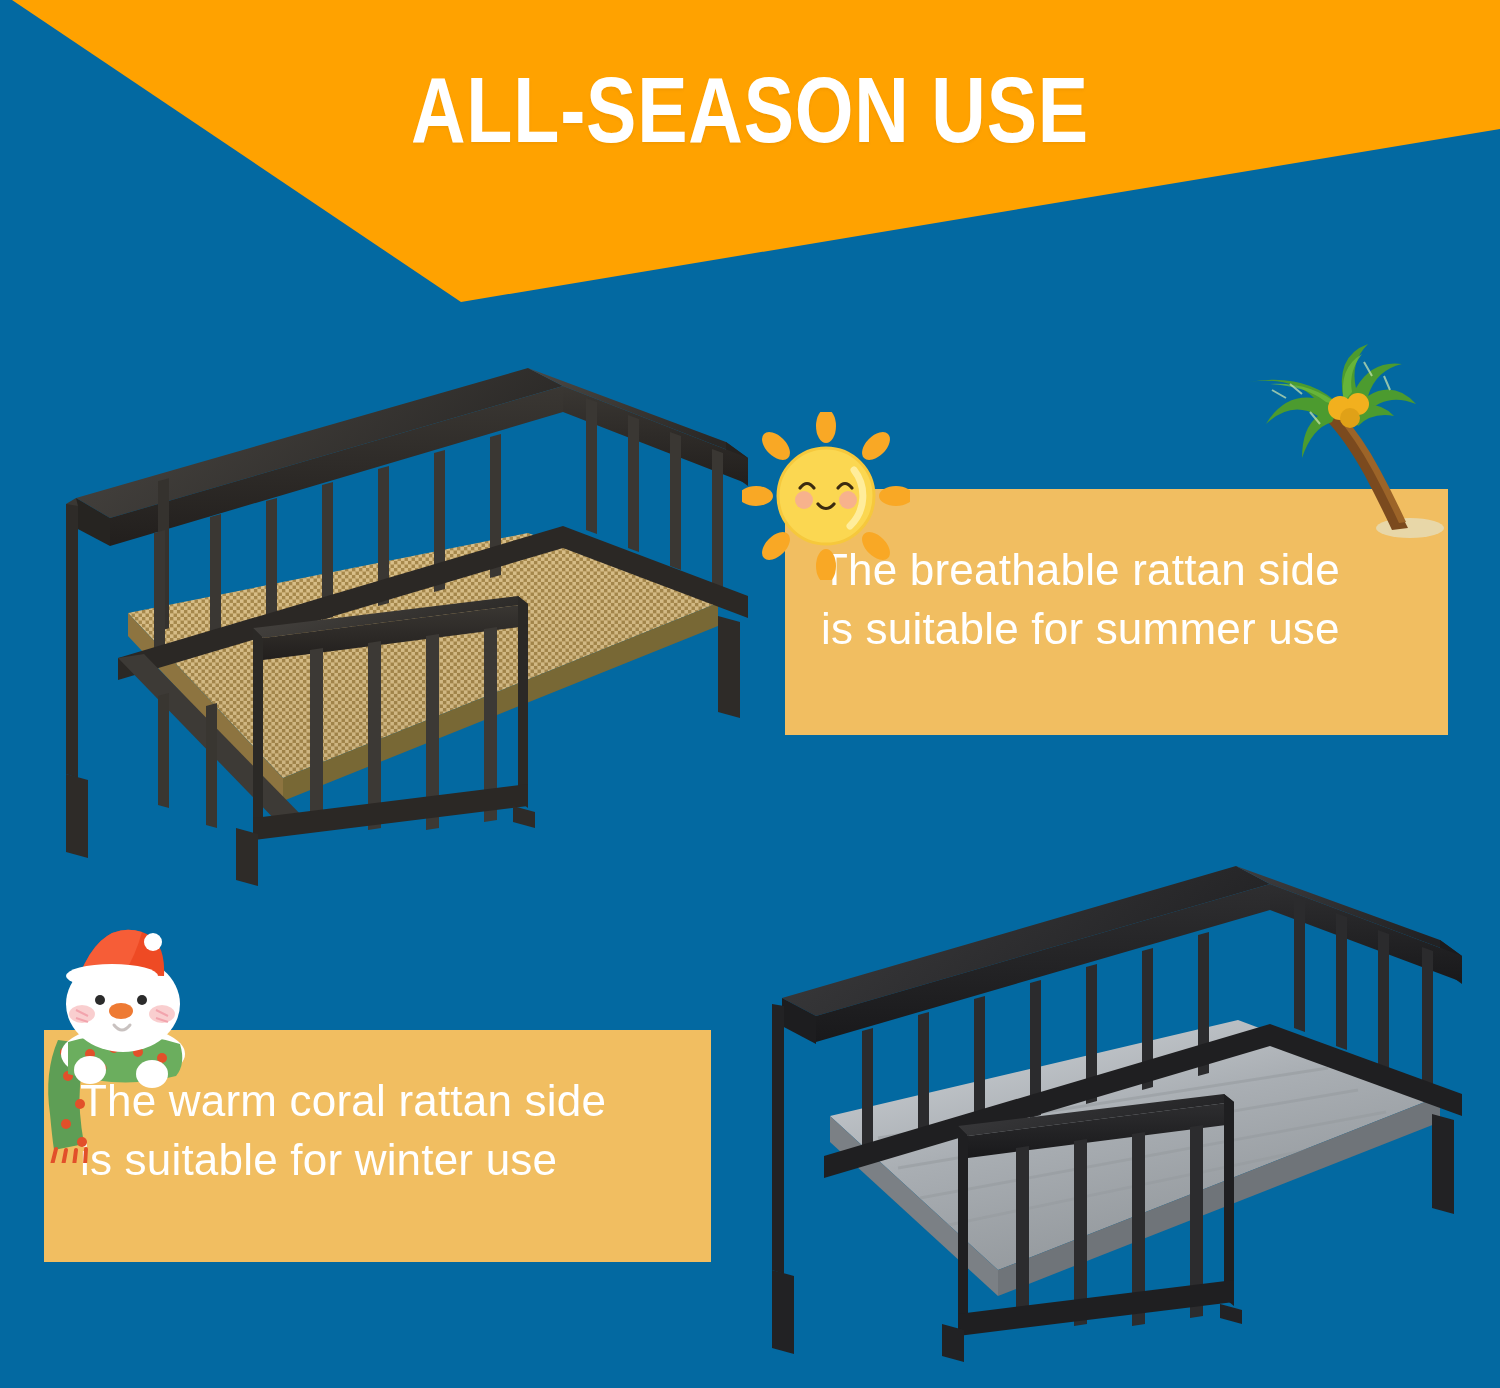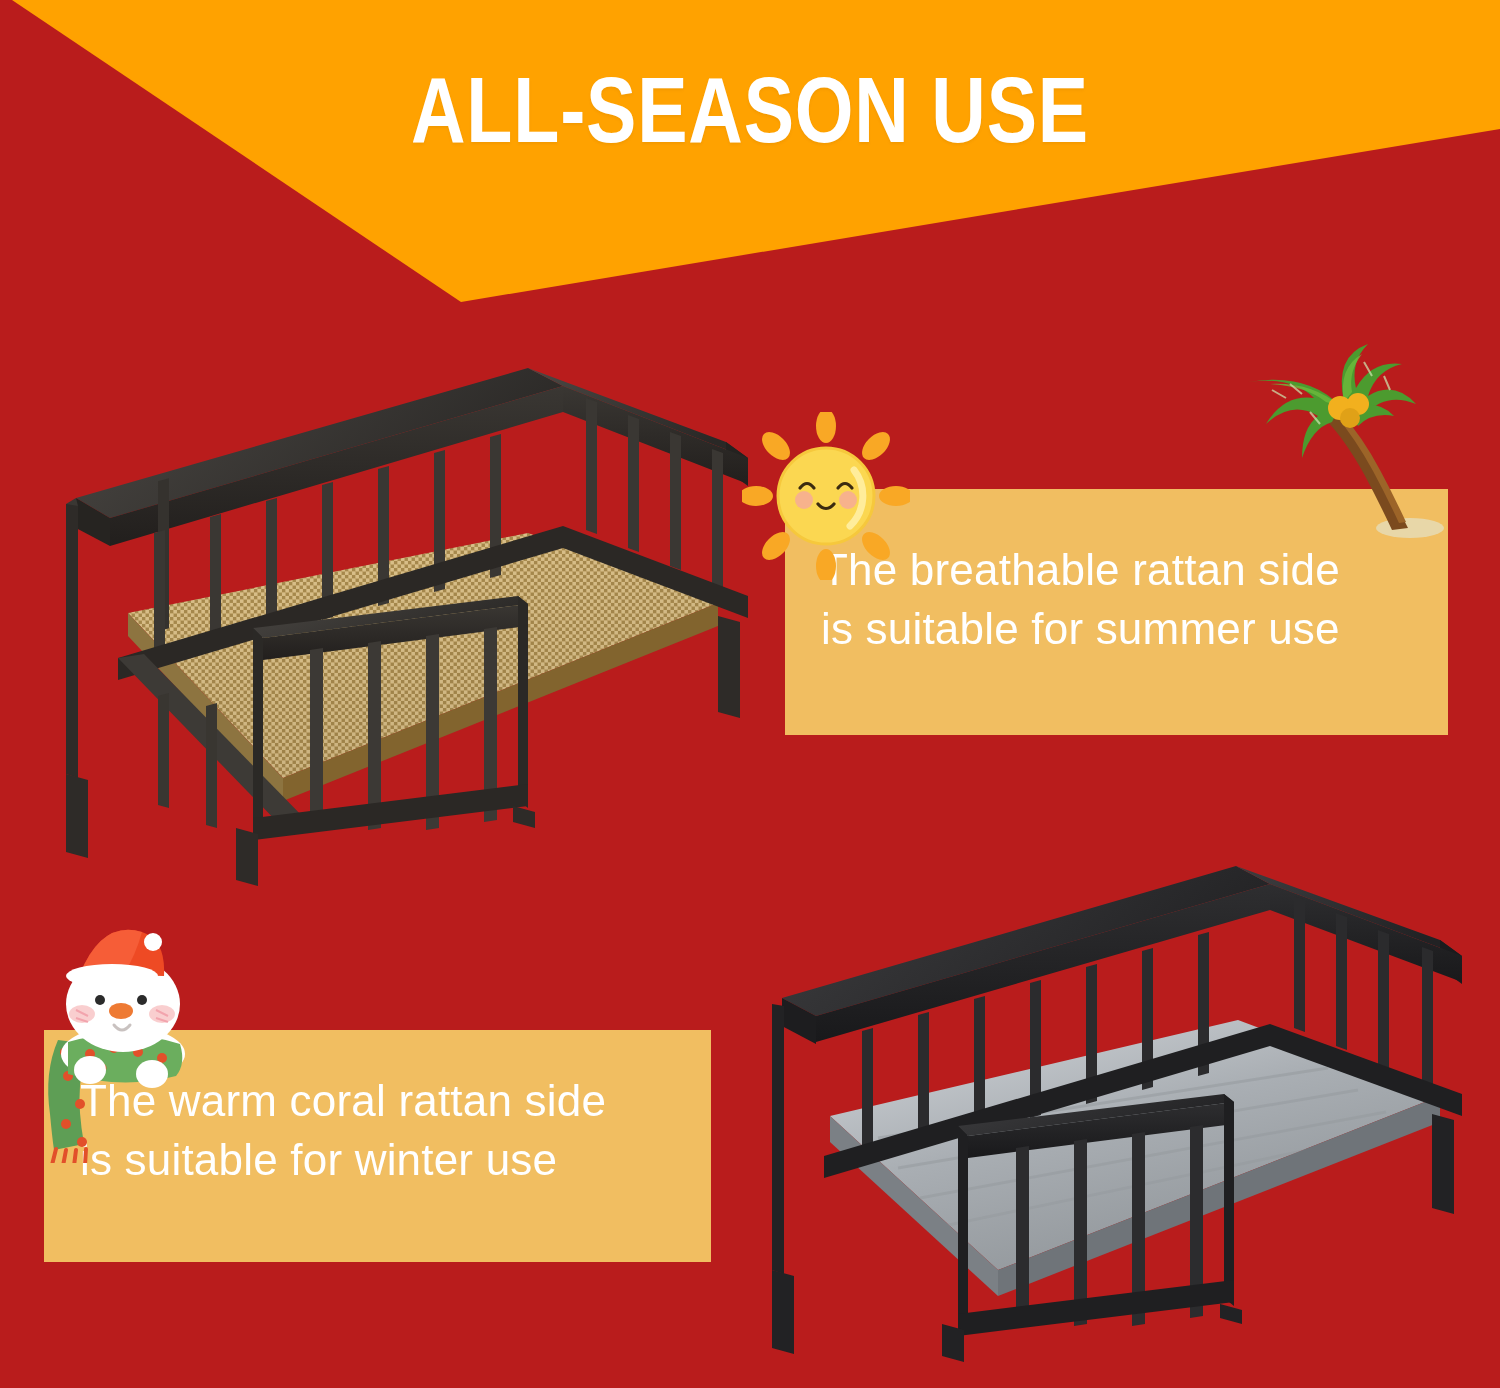--- a/index.html
+++ b/index.html
@@ -3,21 +3,21 @@
 <meta charset="utf-8">
 <style>
   html,body{margin:0;padding:0;}
   body{
     width:1500px;height:1388px;
     background:#ffffff;
     font-family:"Liberation Sans", sans-serif;
     overflow:hidden;
     position:relative;
   }
-  .stage{position:relative;width:1500px;height:1388px;overflow:hidden;background:#b91c1c;}
+  .stage{position:relative;width:1500px;height:1388px;overflow:hidden;background:#0369a1;}
 
   
   .banner{
     position:absolute;left:0;top:0;width:1500px;height:310px;
     clip-path:polygon(12px 0, 1500px 0, 1500px 129px, 461px 302px);
     background:#FFA200;
   }
   .banner-title{
     position:absolute;left:0;top:62px;width:1500px;
     text-align:center;

